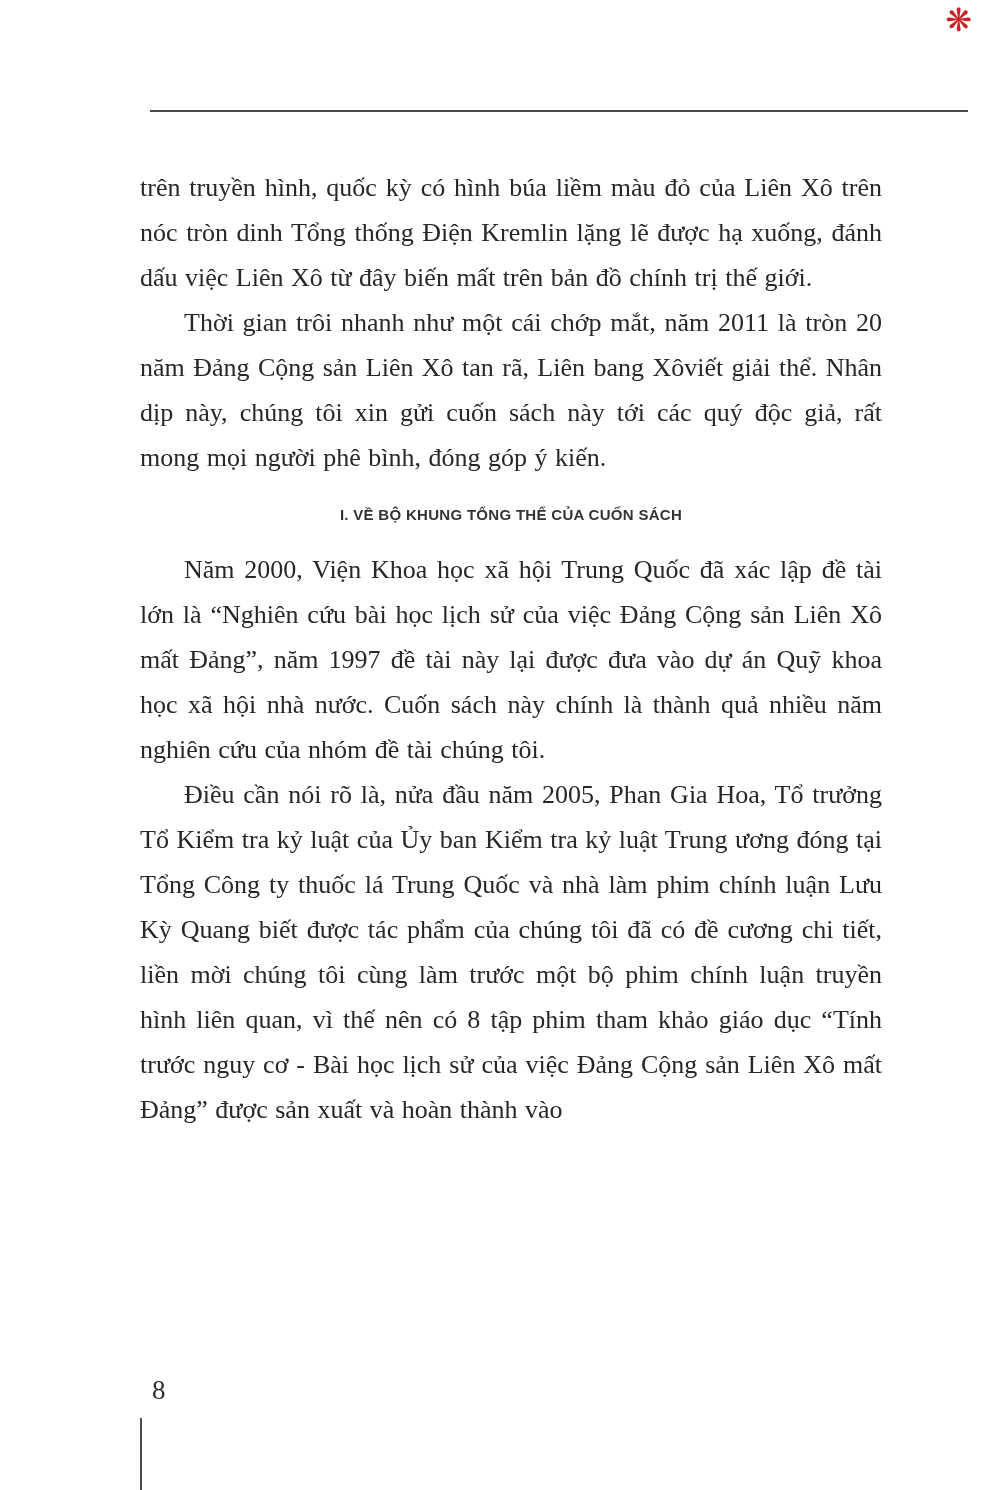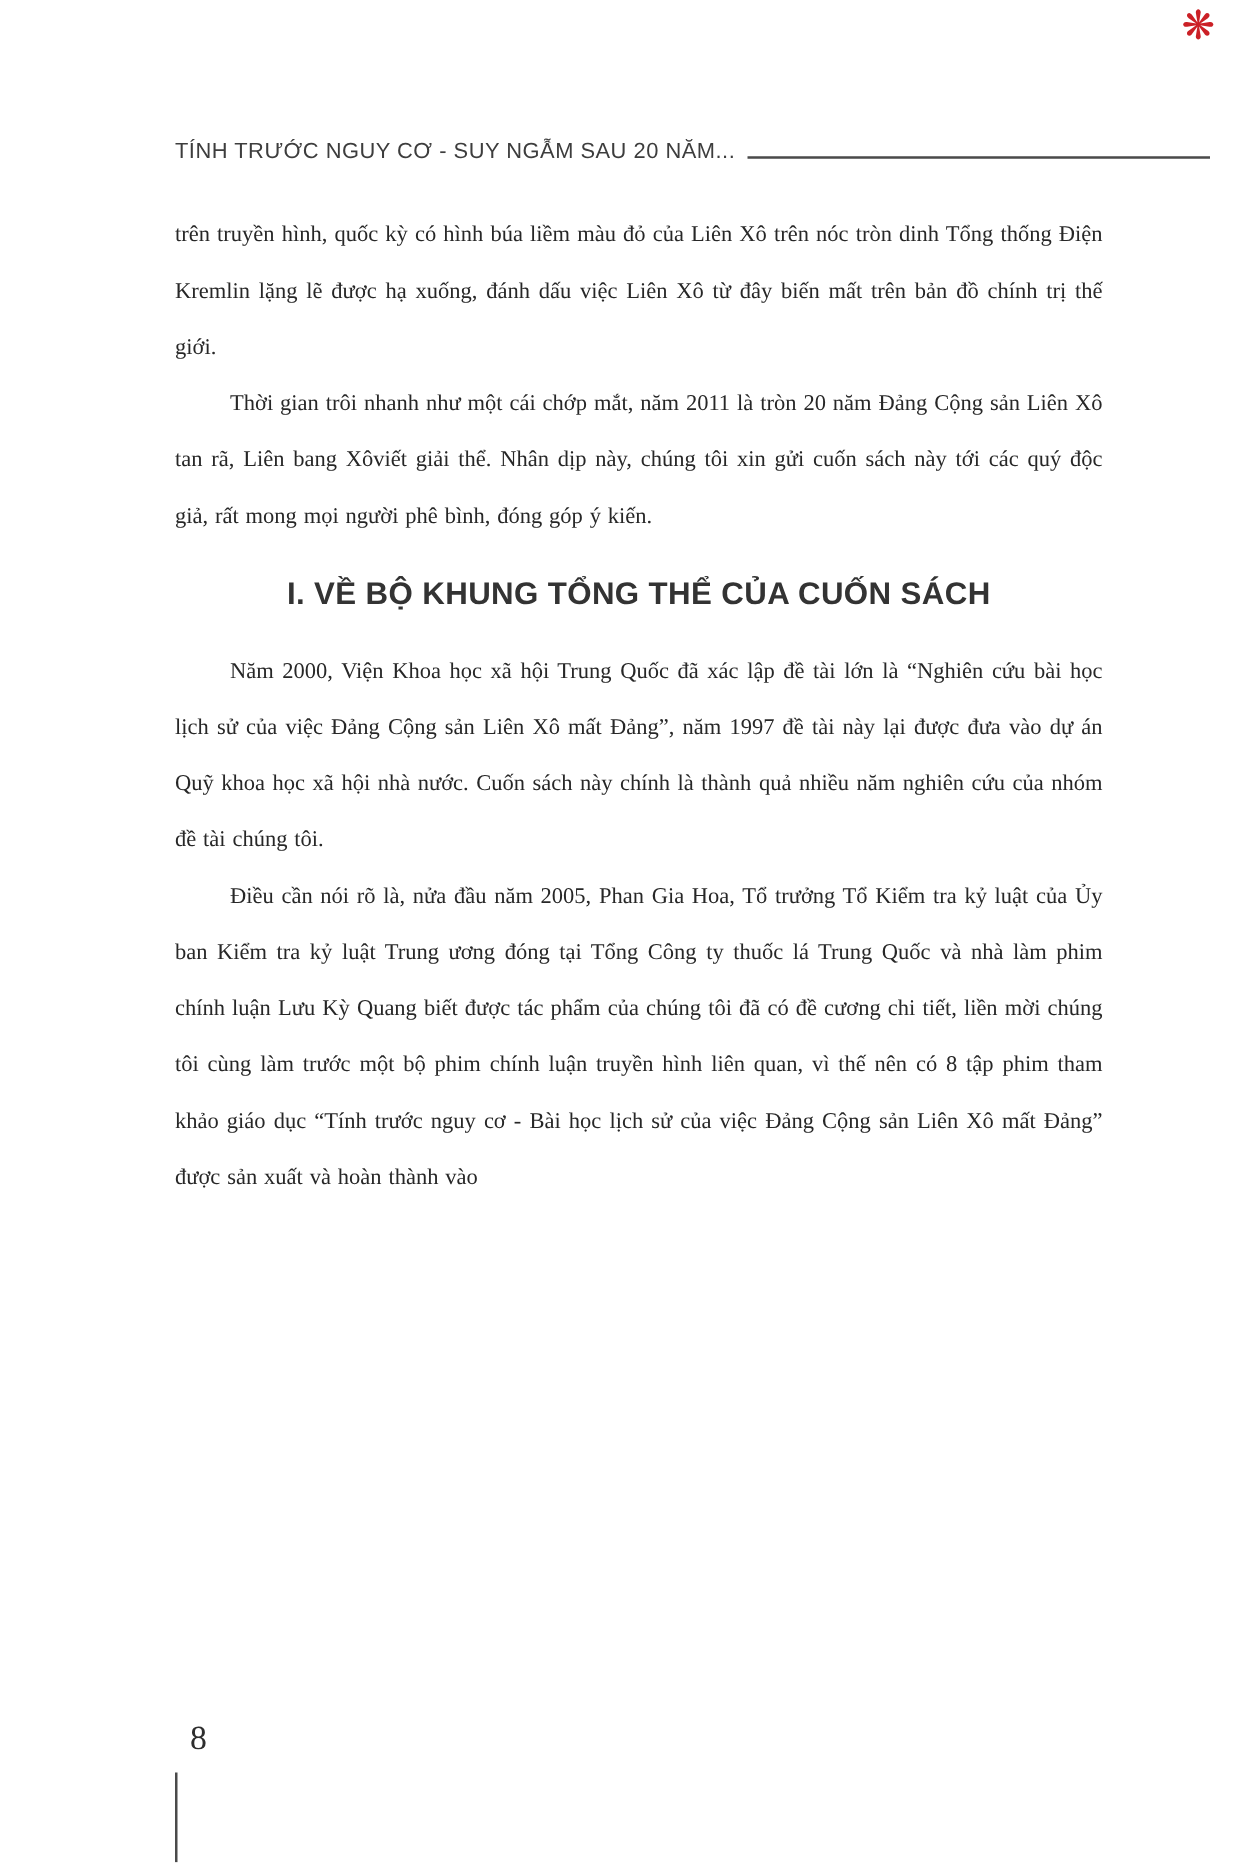--- a/index.html
+++ b/index.html
@@ -47,32 +47,32 @@
     margin-bottom: 4px;
   }
   .body-text {
     position: absolute;
     left: 140px;
     top: 165px;
     width: 742px;
   }
   .body-text p {
     margin: 0;
-    font-size: 18px;
+    font-size: 26px;
     line-height: 45px;
     color: #272727;
     text-align: justify;
     word-spacing: 1px;
   }
   .body-text p.indent {
     text-indent: 44px;
   }
   .section-heading {
     font-family: "Liberation Sans", sans-serif;
-    font-size: 25px;
+    font-size: 15px;
     font-weight: 600;
     letter-spacing: 0.3px;
     color: #333333;
     text-align: center;
     margin: 26px 0 24px 0;
   }
   .page-number {
     position: absolute;
     left: 152px;
     top: 1375px;
@@ -90,21 +90,20 @@
   }
 </style>
 </head>
 <body>
 
 <div class="page">
 
   <div class="deco" style="color: rgb(203, 32, 38);">❋</div>
 
   <div class="header-row">
-    <span class="header-title">TÍNH TRƯỚC NGUY CƠ - SUY NGẪM SAU 20 NĂM...</span>
     <span class="header-rule"></span>
   </div>
 
   <div class="body-text">
 
     <p>trên truyền hình, quốc kỳ có hình búa liềm màu đỏ của Liên Xô trên nóc tròn dinh Tổng thống Điện Kremlin lặng lẽ được hạ xuống, đánh dấu việc Liên Xô từ đây biến mất trên bản đồ chính trị thế giới.</p>
 
 
     <p class="indent">Thời gian trôi nhanh như một cái chớp mắt, năm 2011 là tròn 20 năm Đảng Cộng sản Liên Xô tan rã, Liên bang Xôviết giải thể. Nhân dịp này, chúng tôi xin gửi cuốn sách này tới các quý độc giả, rất mong mọi người phê bình, đóng góp ý kiến.</p>
 

